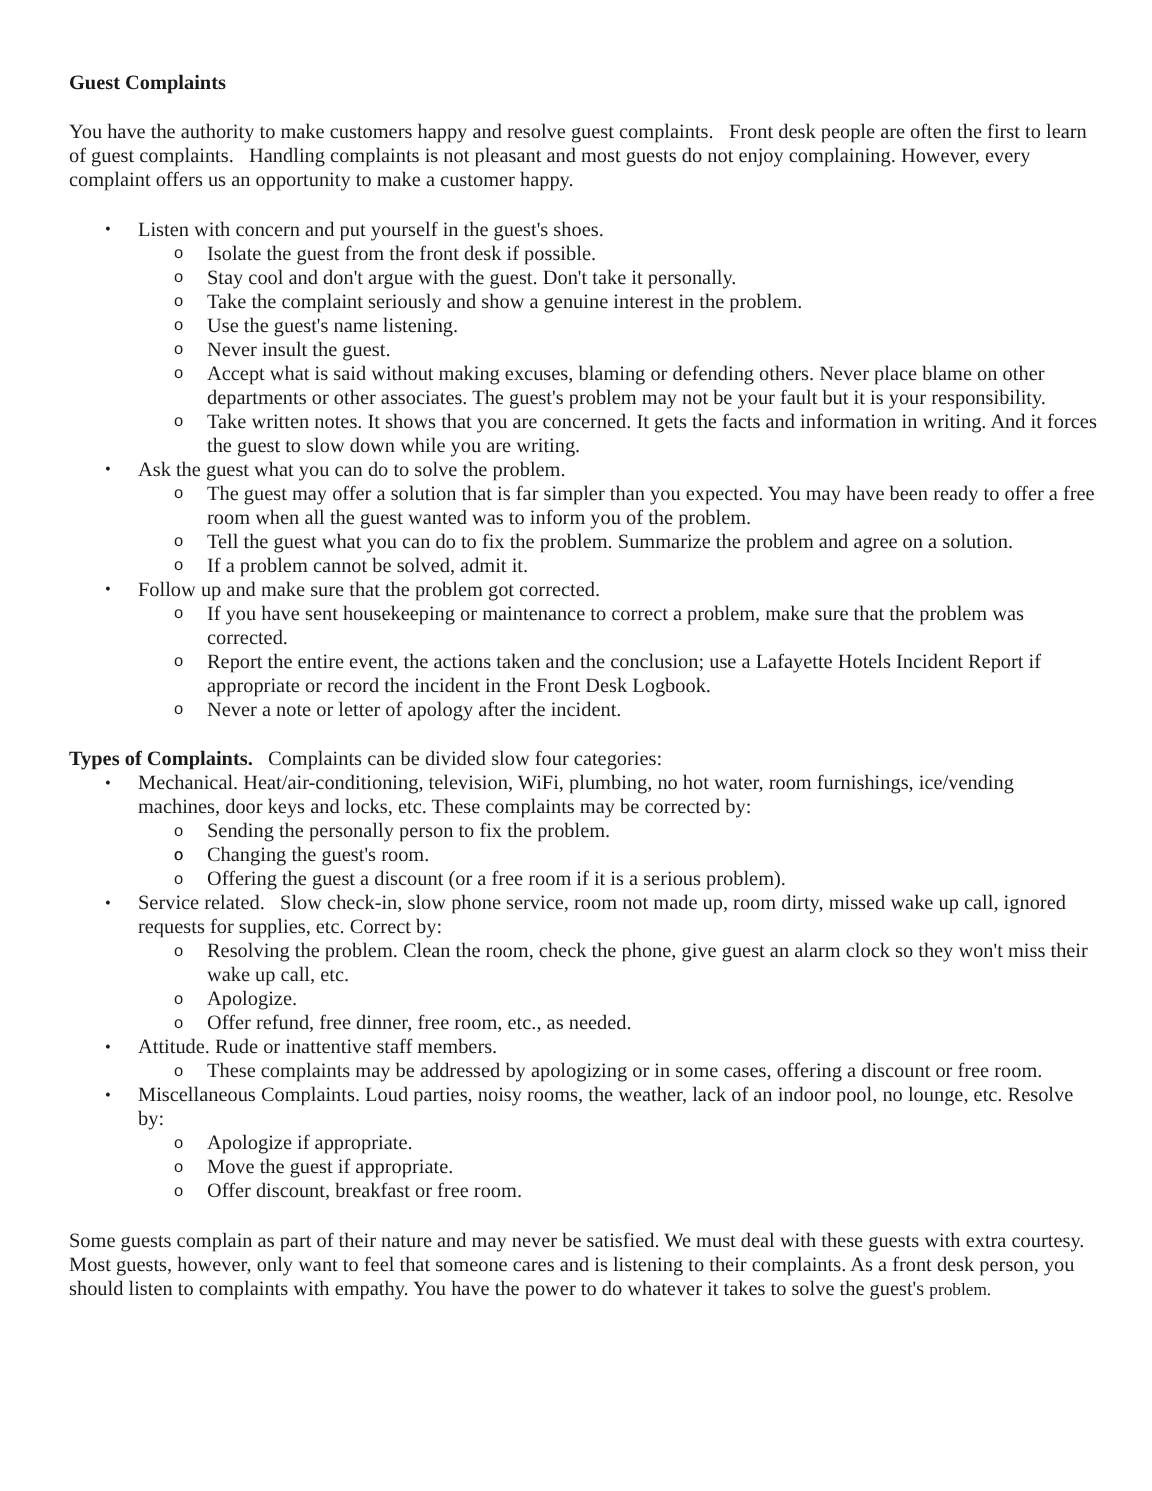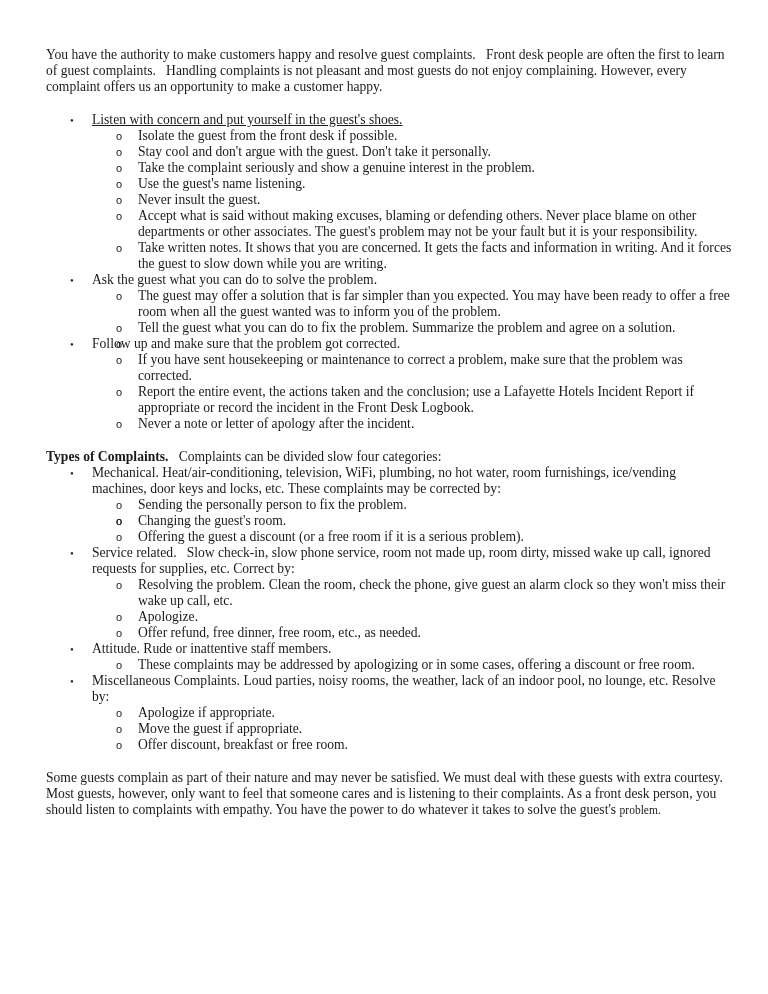--- a/index.html
+++ b/index.html
@@ -30,36 +30,37 @@
     .types-head b { font-weight: bold; }
     ul.types { margin-bottom: 17px; }
     ul.types > li { padding-left: 46px; }
     .closing { margin-top: 0; }
     .small { font-size: 11.5px; }
   </style>
 </head>
 <body>
 
 <div class="page">
+  <p class="title">Guest Complaints</p>
   <p class="para" style="white-space: pre-wrap;">You have the authority to make customers happy and resolve guest complaints.   Front desk people are often the first to learn of guest complaints.   Handling complaints is not pleasant and most guests do not enjoy complaining. However, every complaint offers us an opportunity to make a customer happy.</p>
 
   <ul class="l1" id="guidelines">
-      <li><span class="b1">•</span><span style="white-space: pre-wrap; text-decoration: underline;">Listen with concern and put yourself in the guest's shoes.</span><ul class="l2">
+      <li><span class="b1">•</span><span style="white-space: pre-wrap;">Listen with concern and put yourself in the guest's shoes.</span><ul class="l2">
           <li><span class="b2">o</span><span>Isolate the guest from the front desk if possible.</span></li>
           <li><span class="b2">o</span><span>Stay cool and don't argue with the guest. Don't take it personally.</span></li>
           <li><span class="b2">o</span><span>Take the complaint seriously and show a genuine interest in the problem.</span></li>
           <li><span class="b2">o</span><span>Use the guest's name listening.</span></li>
           <li><span class="b2">o</span><span>Never insult the guest.</span></li>
           <li><span class="b2">o</span><span>Accept what is said without making excuses, blaming or defending others. Never place blame on other departments or other associates. The guest's problem may not be your fault but it is your responsibility.</span></li>
           <li><span class="b2">o</span><span>Take written notes. It shows that you are concerned. It gets the facts and information in writing. And it forces the guest to slow down while you are writing.</span></li>
         </ul></li>
       <li><span class="b1">•</span><span style="white-space: pre-wrap;">Ask the guest what you can do to solve the problem.</span><ul class="l2">
           <li><span class="b2">o</span><span>The guest may offer a solution that is far simpler than you expected. You may have been ready to offer a free room when all the guest wanted was to inform you of the problem.</span></li>
           <li><span class="b2">o</span><span>Tell the guest what you can do to fix the problem. Summarize the problem and agree on a solution.</span></li>
-          <li><span class="b2">o</span></li>
+          <li><span class="b2">o</span><span>If a problem cannot be solved, admit it.</span></li>
         </ul></li>
       <li><span class="b1">•</span><span style="white-space: pre-wrap;">Follow up and make sure that the problem got corrected.</span><ul class="l2">
           <li><span class="b2">o</span><span>If you have sent housekeeping or maintenance to correct a problem, make sure that the problem was corrected.</span></li>
           <li><span class="b2">o</span><span>Report the entire event, the actions taken and the conclusion; use a Lafayette Hotels Incident Report if appropriate or record the incident in the Front Desk Logbook.</span></li>
           <li><span class="b2">o</span><span>Never a note or letter of apology after the incident.</span></li>
         </ul></li>
     </ul>
 
   <p class="types-head" style="white-space: pre-wrap;"><b>Types of Complaints.</b><span>   Complaints can be divided slow four categories:</span></p>
 

